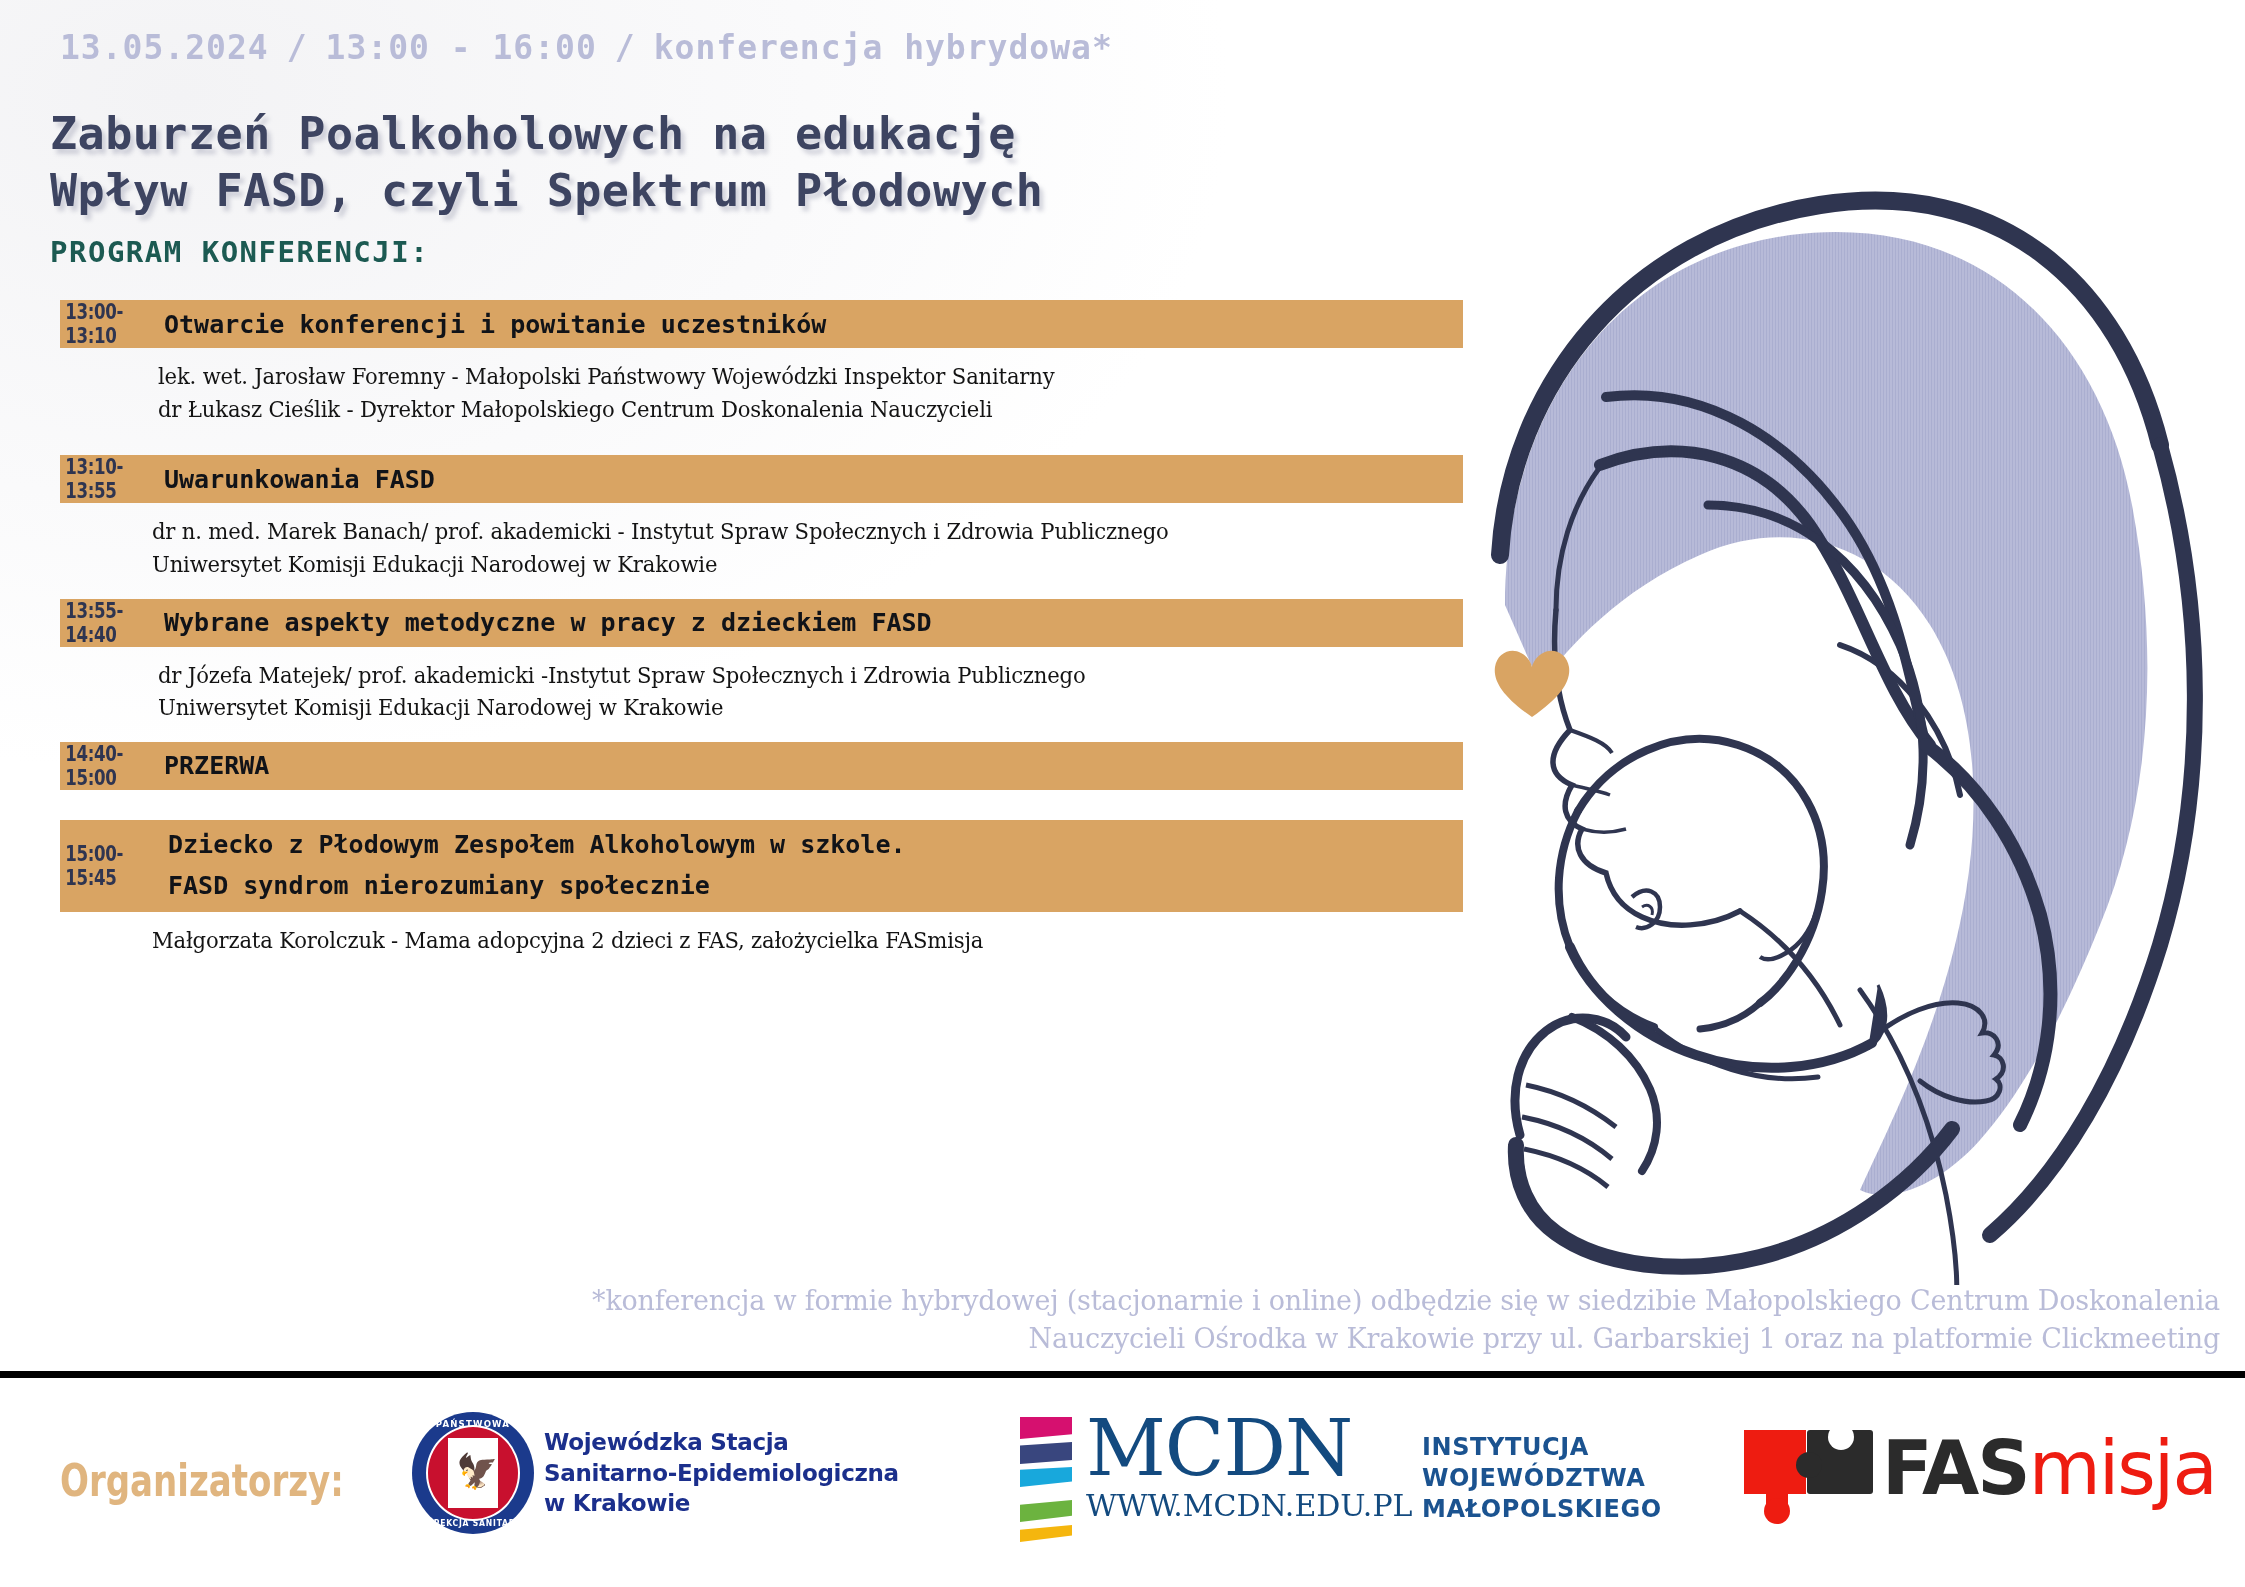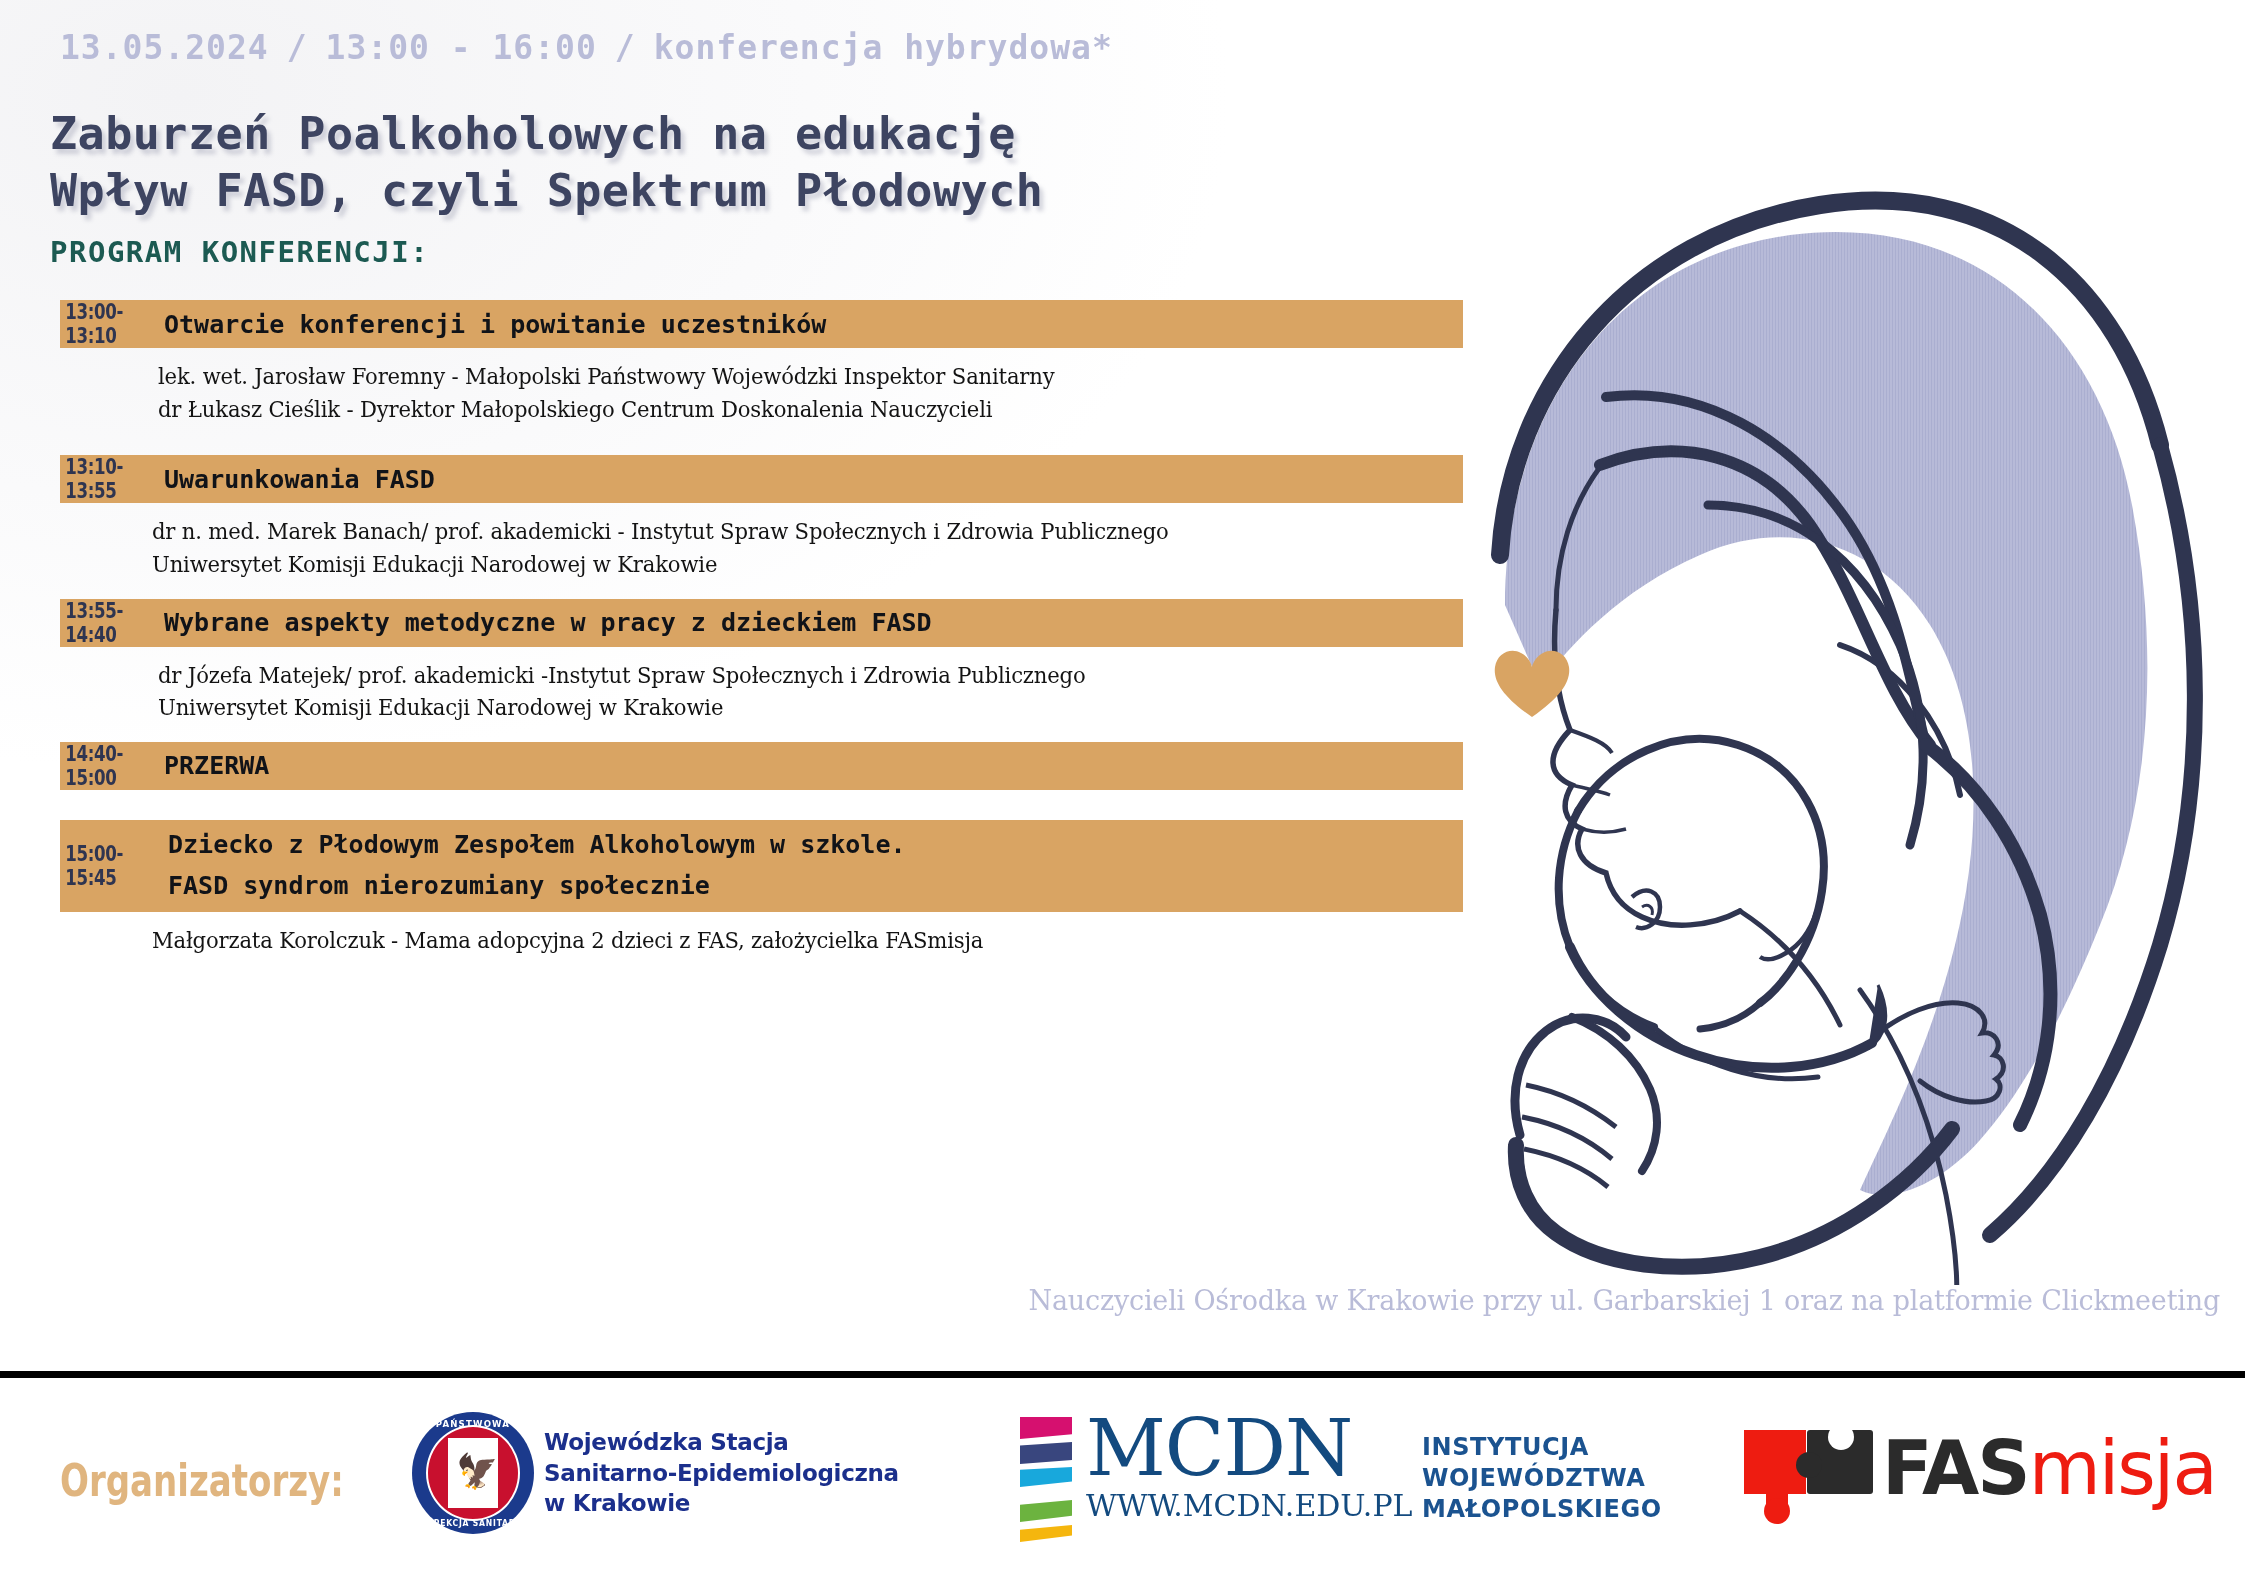--- a/index.html
+++ b/index.html
@@ -429,20 +429,21 @@
         <span class="title"><span>Dziecko z Płodowym Zespołem Alkoholowym w szkole.</span><br><span>FASD syndrom nierozumiany społecznie</span></span>
       </div>
       <div class="desc">
         <div>Małgorzata Korolczuk - Mama adopcyjna 2 dzieci z FAS, założycielka FASmisja</div>
       </div>
     </div>
 
   </div>
 
   <div class="footnote">
+    <span class="ln">*konferencja w formie hybrydowej (stacjonarnie i online) odbędzie się w siedzibie Małopolskiego Centrum Doskonalenia</span>
     <span class="ln">Nauczycieli Ośrodka w Krakowie przy ul. Garbarskiej 1 oraz na platformie Clickmeeting</span>
   </div>
 
   <div class="divider"></div>
 
   <div class="organizers">Organizatorzy:</div>
 
   <div class="wsse">
     <div class="wsse-seal">
       <div class="outer"></div>

